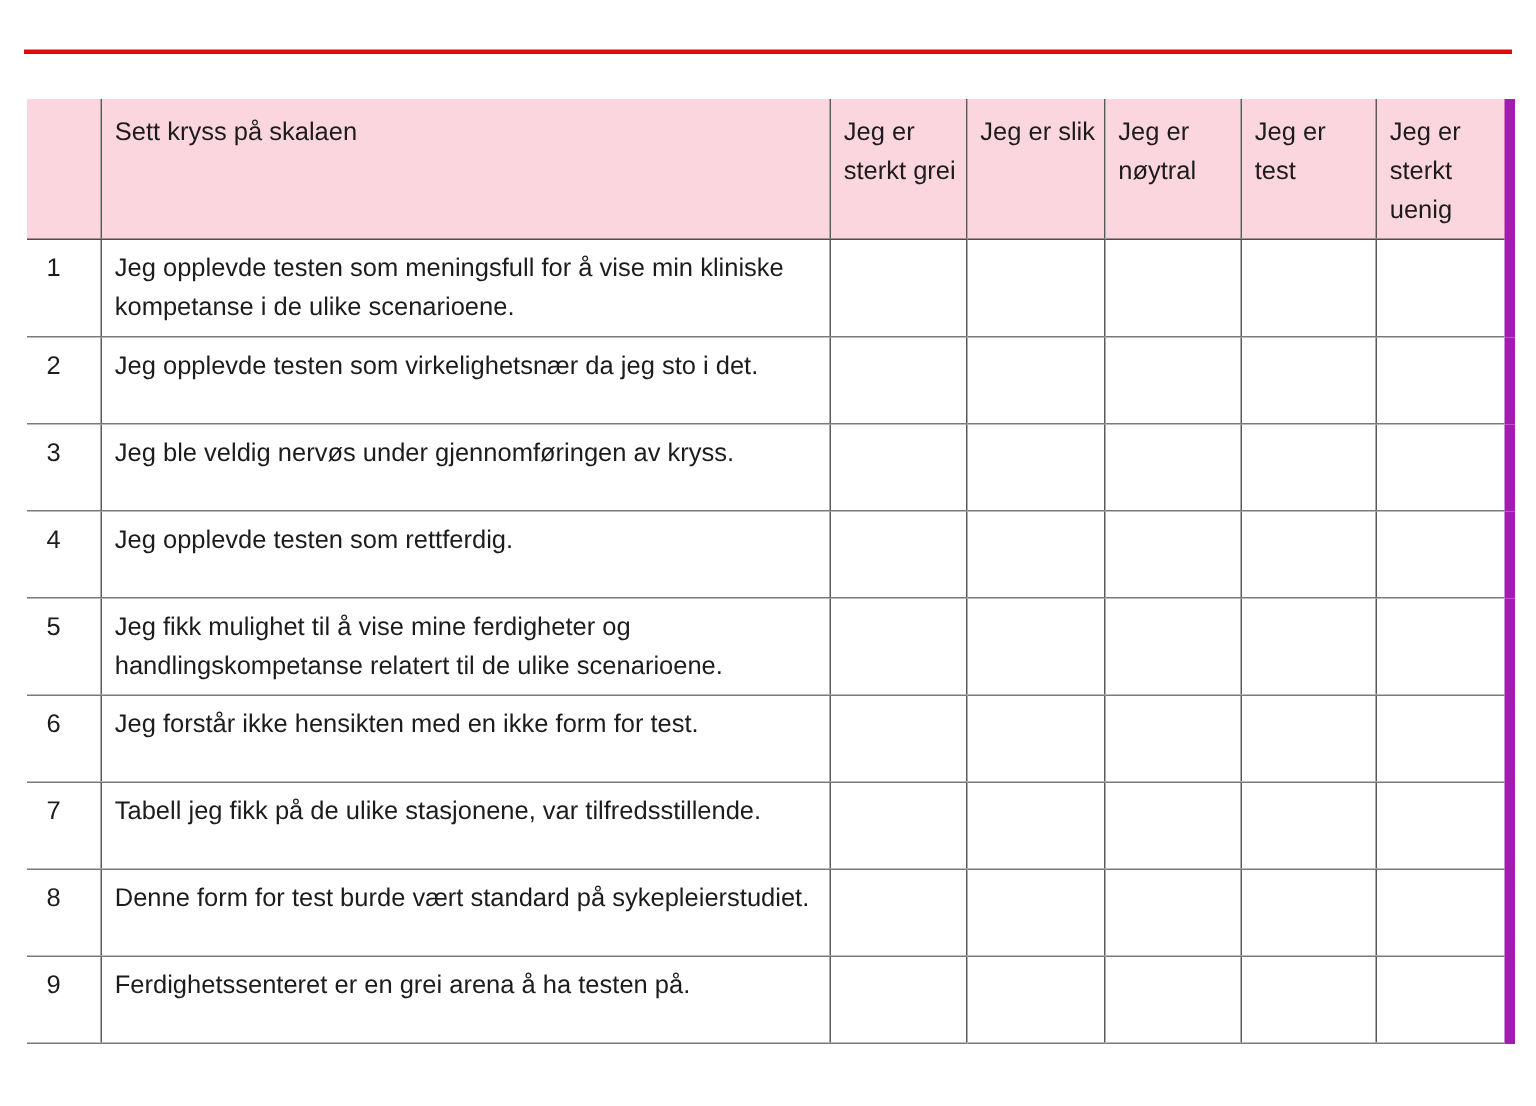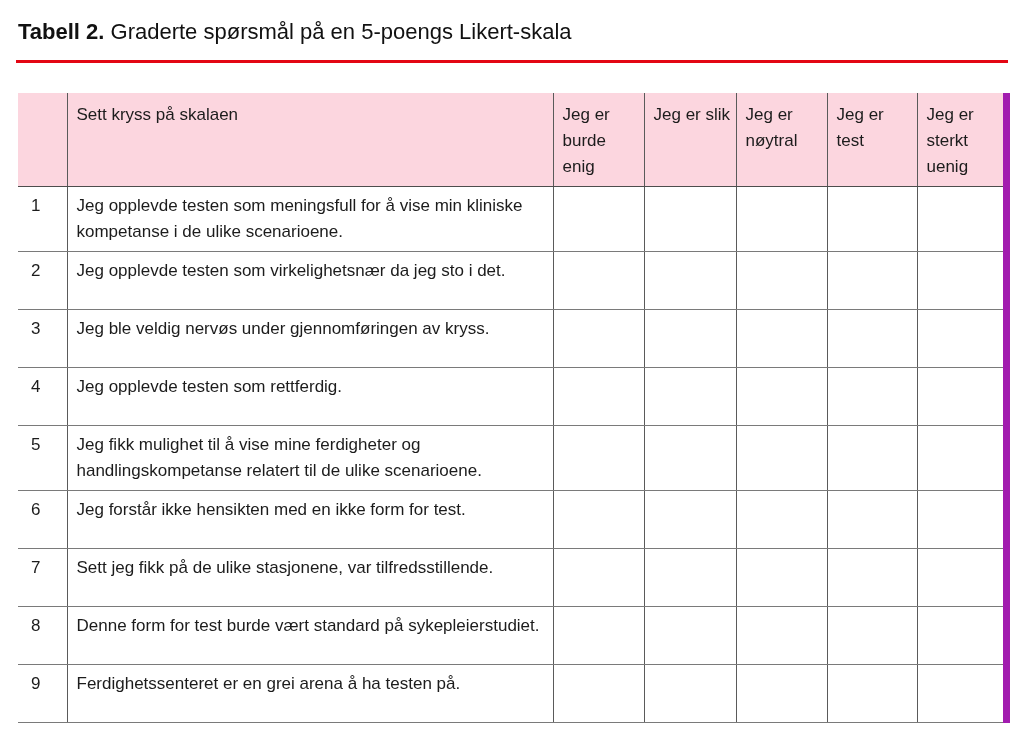--- a/index.html
+++ b/index.html
@@ -56,42 +56,38 @@
     padding-top: 9px;
   }
   tbody tr { height: 58px; }
   td.num { padding-left: 13px; }
 </style>
 </head>
 <body>
 
 <div class="page">
 
-  <div class="title">
-    <span class="bold">Tabell 2.</span>
-    <span>Graderte spørsmål på en 5-poengs Likert-skala</span>
-  </div>
 
   <div class="rule rule-top"></div>
 
   <table class="likert">
     <colgroup>
       <col style="width:49px">
       <col style="width:486px">
       <col style="width:91px">
       <col style="width:92px">
       <col style="width:91px">
       <col style="width:90px">
       <col style="width:89px">
     </colgroup>
     <thead>
       <tr>
         <th></th>
         <th>Sett kryss på skalaen</th>
-        <th>Jeg er burde enig</th>
+        <th>Jeg er sterkt grei</th>
         <th>Jeg er slik</th>
         <th>Jeg er nøytral</th>
         <th>Jeg er test</th>
         <th>Jeg er sterkt uenig</th>
       </tr>
     </thead>
     <tbody>
   <tr>
     <td class="num">1</td>
     <td>Jeg opplevde testen som meningsfull for å vise min kliniske kompetanse i de ulike scenarioene.</td>
@@ -147,21 +143,21 @@
     <td>Jeg forstår ikke hensikten med en ikke form for test.</td>
     <td></td>
     <td></td>
     <td></td>
     <td></td>
     <td></td>
   </tr>
 
   <tr>
     <td class="num">7</td>
-    <td>Sett jeg fikk på de ulike stasjonene, var tilfredsstillende.</td>
+    <td>Tabell jeg fikk på de ulike stasjonene, var tilfredsstillende.</td>
     <td></td>
     <td></td>
     <td></td>
     <td></td>
     <td></td>
   </tr>
 
   <tr>
     <td class="num">8</td>
     <td>Denne form for test burde vært standard på sykepleierstudiet.</td>

